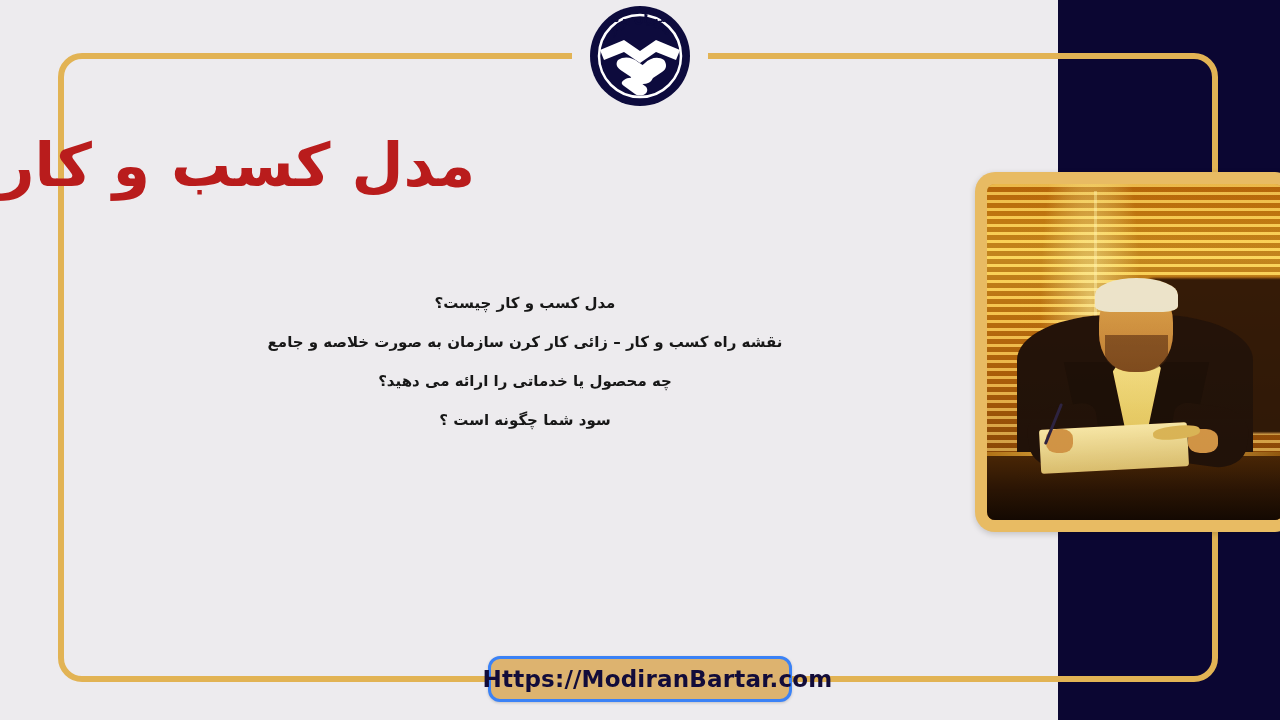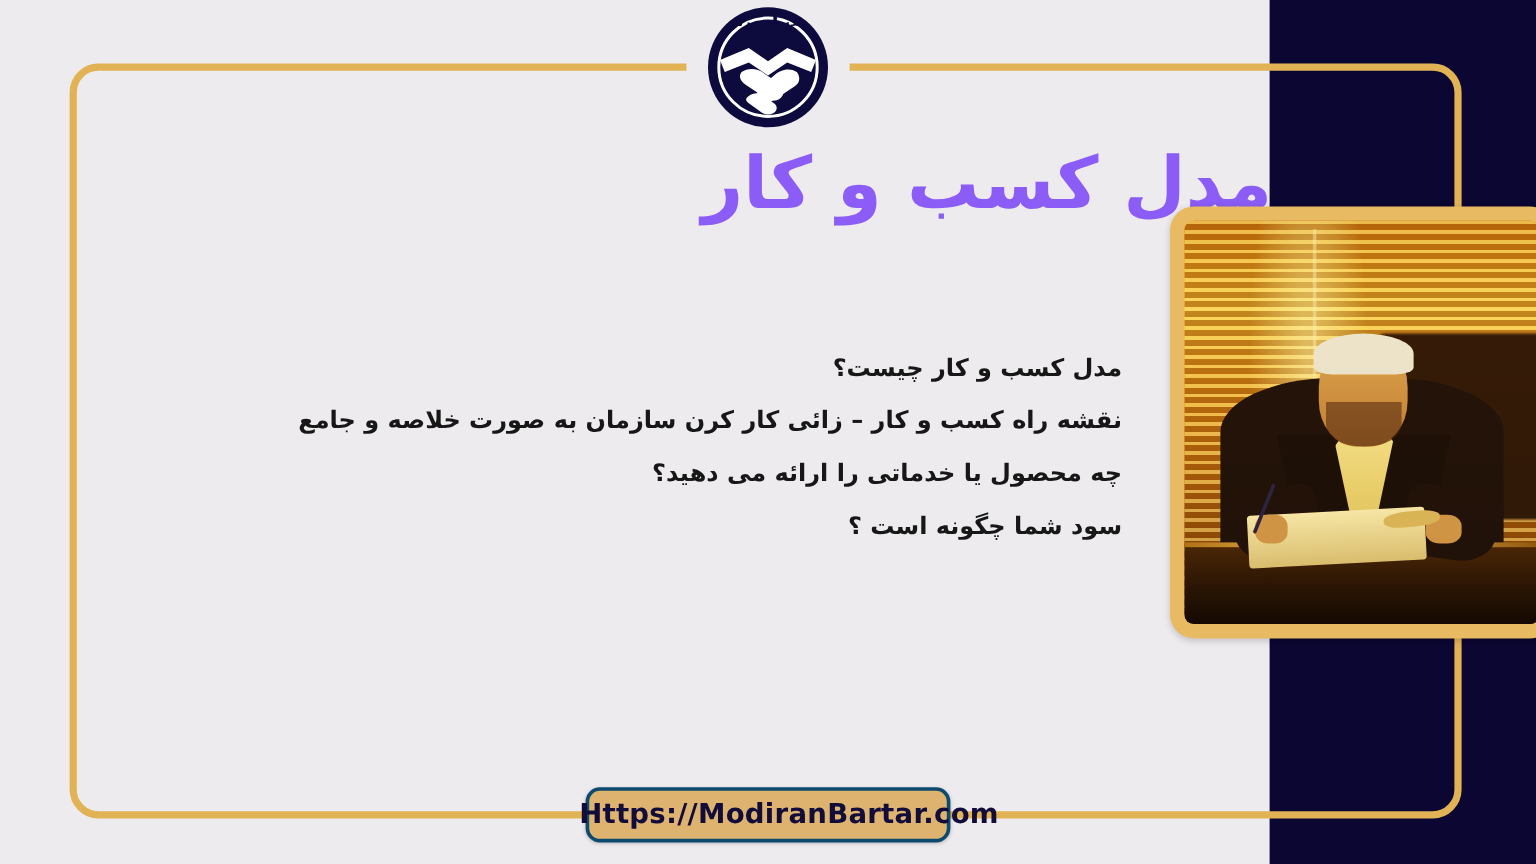--- a/index.html
+++ b/index.html
@@ -53,41 +53,41 @@
   .logo svg{display:block;width:124px;height:124px;}
   .logo-ring-text{
     font-size:11px;
     font-weight:bold;
     fill:#0d0b3d;
   }
 
   
   .title{
     position:absolute;
-    left:0;top:120px;
+    left:0;top:132px;
     width:1060px;
-    text-align:right;
-    color:#8b5cf6;
+    text-align:left;
+    color:#b91c1c;
     font-size:60px;
     font-weight:bold;
     letter-spacing:0;
     line-height:1.1;
     direction:rtl;
   }
 
   
   .body-copy{
     position:absolute;
     right:345px;          
     top:296px;
     width:820px;
     direction:rtl;
-    text-align:right;
+    text-align:center;
     color:#171717;
-    font-size:20px;
+    font-size:15px;
     font-weight:bold;
     line-height:1.0;
   }
   .body-copy p{
     margin:0 0 24px 0;
     white-space:nowrap;
   }
   .body-copy p:last-child{margin-bottom:0;}
 
   
@@ -236,21 +236,21 @@
     background:linear-gradient(180deg,rgba(255,170,20,.22),rgba(110,60,0,.20));
     mix-blend-mode:overlay;
   }
 
   
   .url-badge{
     position:absolute;
     left:488px;top:656px;
     width:304px;height:46px;
     background:#ddb36f;
-    border:3px solid #0c4a6e;
+    border:3px solid #3b82f6;
     border-radius:12px;
     box-sizing:border-box;
     display:flex;align-items:center;justify-content:center;
     color:#120c3a;
     font-size:23px;
     font-weight:bold;
     letter-spacing:.2px;
     direction:ltr;
     box-shadow:0 1px 3px rgba(0,0,0,.18);
     padding-left:35px;

